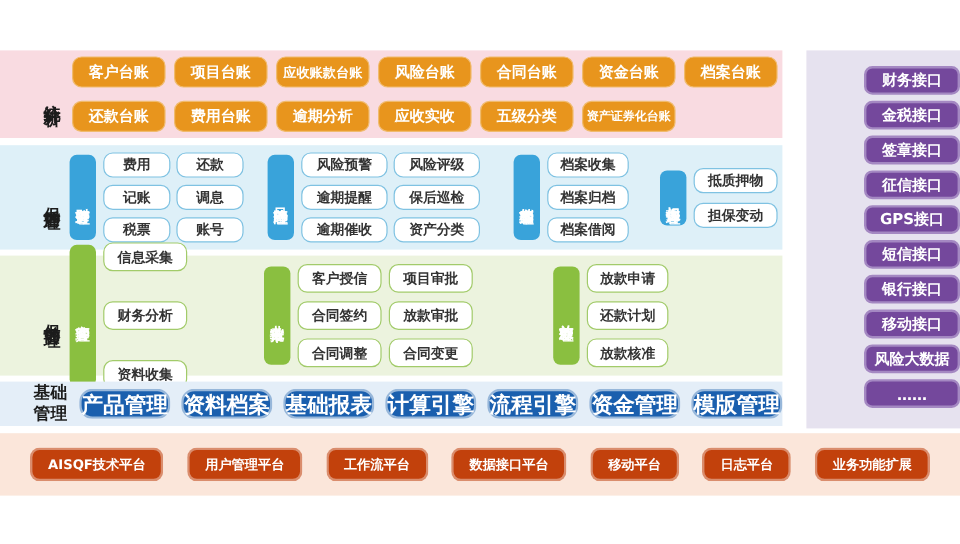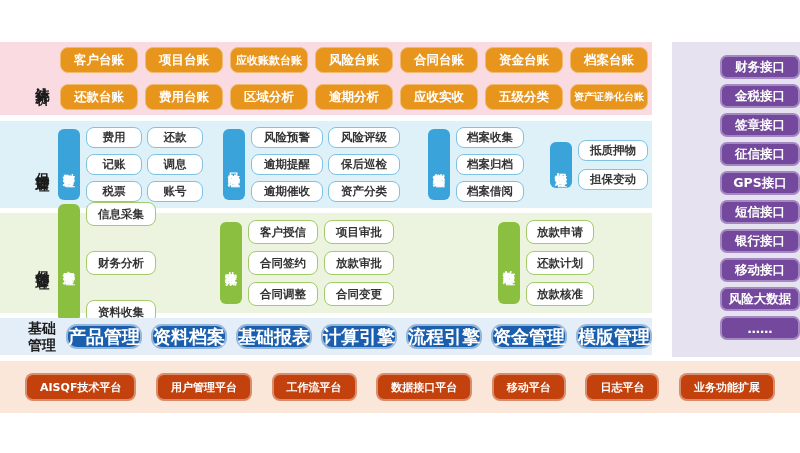--- a/index.html
+++ b/index.html
@@ -33,21 +33,21 @@
   .blue .gl{background:#39a3da;}
   .blue .witem{border:1.5px solid #7fc2e2;height:21px;}
   .green .gl{background:#8abf40;}
   .green .witem{border:1.5px solid #a2cb6a;height:24px;}
   .g-fin{margin-left:8px;}   .g-fin .ggrid{grid-template-columns:repeat(2,56px);gap:6px 5px;}
   .g-risk{margin-left:20px;} .g-risk .ggrid{grid-template-columns:repeat(2,72px);gap:6px 5px;}
   .g-arc{margin-left:28px;}  .g-arc .ggrid{grid-template-columns:68px;gap:6px;}
   .g-gua{margin-left:26px;}  .g-gua .ggrid{grid-template-columns:70px;gap:8px;}
   .g-cus{margin-left:8px;}   .g-cus .ggrid{grid-template-columns:70px;gap:25px;}
   .g-app{margin-left:64px;}  .g-app .ggrid{grid-template-columns:repeat(2,70px);gap:7px 6px;}
-  .g-loan{margin-left:104px;}.g-loan .ggrid{grid-template-columns:68px;gap:7px;}
+  .g-loan{margin-left:67px;}.g-loan .ggrid{grid-template-columns:68px;gap:7px;}
   .base-row{display:flex;gap:9px;margin-left:8px;}
   .btn-blue{background:#1a5fae;height:25px;width:76px;border-radius:11px;font-size:18px;
             border:2px solid rgba(255,255,255,.55);}
   .btn-red{background:#c2410c;height:28px;border-radius:8px;font-size:11px;padding:0 13px;
            border:2px solid rgba(255,255,255,.4);}
   .btn-purple{background:#74489c;width:80px;height:24px;border-radius:7px;font-size:12.5px;
               border:2px solid #a488c2;margin-bottom:5px;flex:0 0 auto;}
 </style>
 </head>
 <body>
@@ -59,21 +59,20 @@
     <div class="stats-grid">
       <div class="btn btn-orange">客户台账</div>
       <div class="btn btn-orange">项目台账</div>
       <div class="btn btn-orange fs11">应收账款台账</div>
       <div class="btn btn-orange">风险台账</div>
       <div class="btn btn-orange">合同台账</div>
       <div class="btn btn-orange">资金台账</div>
       <div class="btn btn-orange">档案台账</div>
       <div class="btn btn-orange">还款台账</div>
       <div class="btn btn-orange">费用台账</div>
-      <div class="btn btn-orange">区域分析</div>
       <div class="btn btn-orange">逾期分析</div>
       <div class="btn btn-orange">应收实收</div>
       <div class="btn btn-orange">五级分类</div>
       <div class="btn btn-orange fs10">资产证券化台账</div>
     </div>
   </div>
 
   <div class="band blue" id="band-post">
     <div class="vlabel">保后管理</div>
     <div class="group g-fin">

